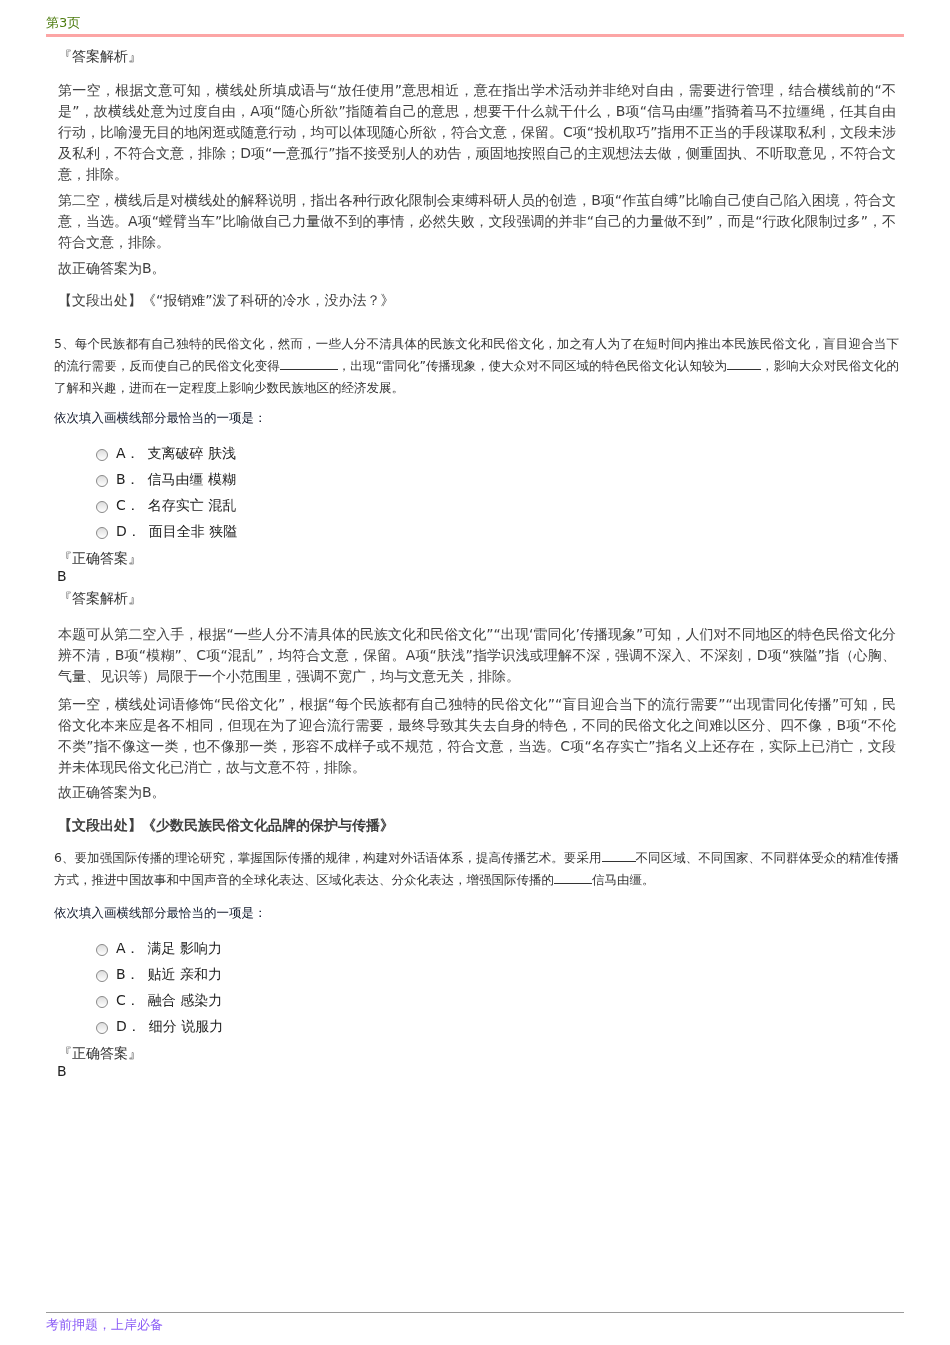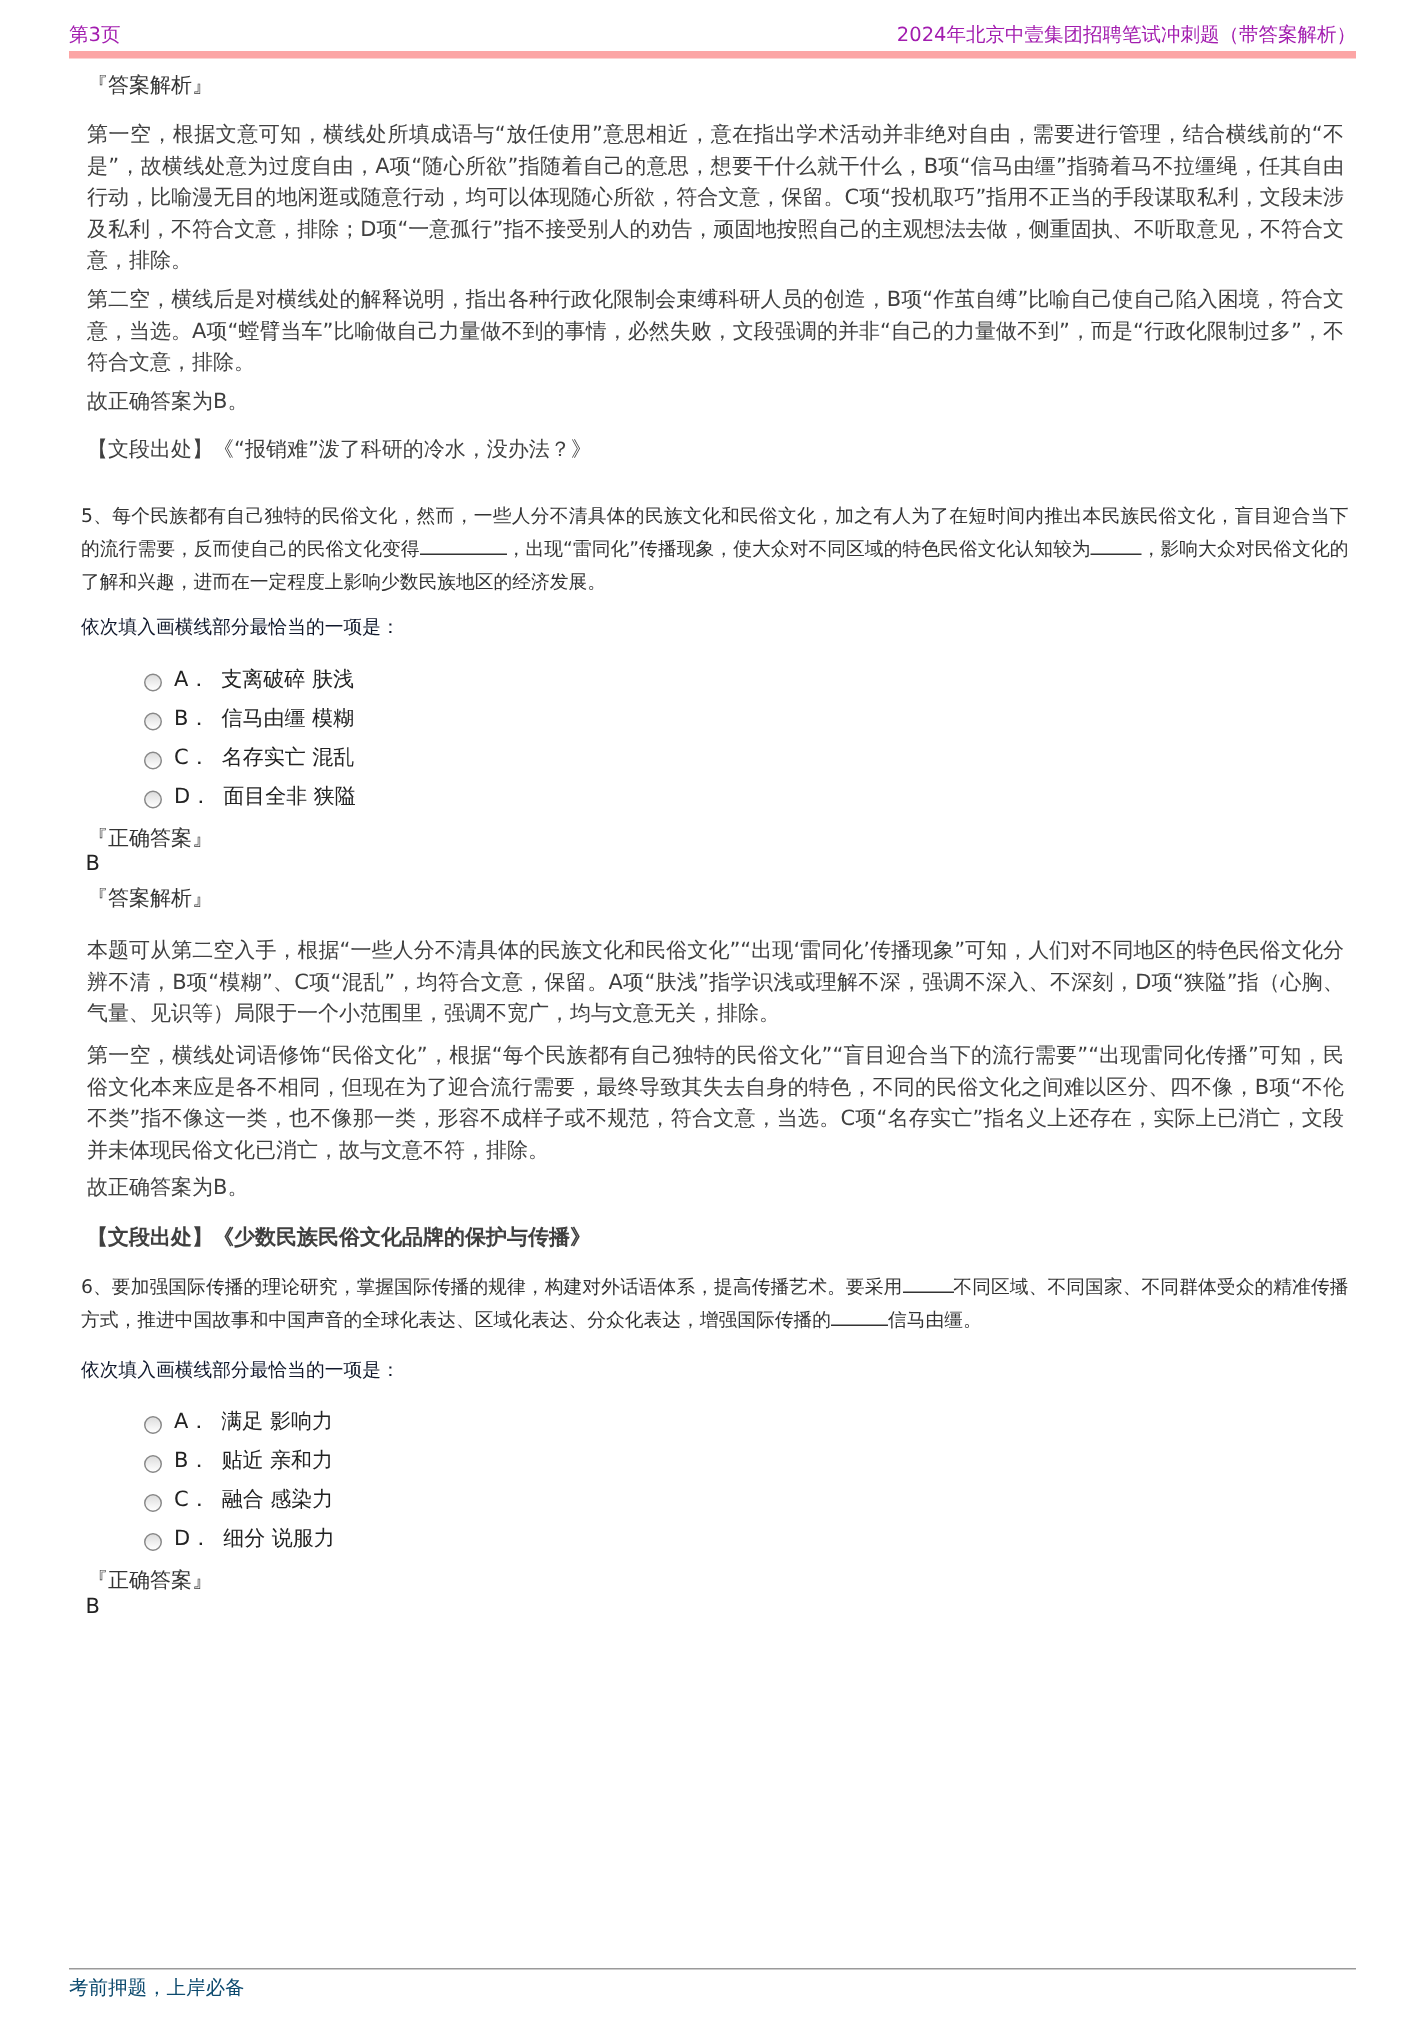--- a/index.html
+++ b/index.html
@@ -1,43 +1,42 @@
 <!DOCTYPE html>
 <html><head>
 <meta charset="utf-8">
 <style>
   html, body { margin: 0; padding: 0; background: #ffffff; }
   body { width: 950px; height: 1345px; position: relative; overflow: hidden;
          font-family: "DejaVu Sans", "Liberation Sans", sans-serif; color: #222; }
   .header { position: absolute; left: 46px; right: 46px; top: 14px; height: 20px;
-            border-bottom: 5px solid #fca5a5; font-size: 13px; color: #a21caf; }
+            border-bottom: 3px solid #fca5a5; font-size: 13px; color: #4d7c0f; }
   .header .left { position: absolute; left: 0; top: 0; }
   .header .right { position: absolute; right: 0; top: 0; }
   .footer { position: absolute; left: 46px; right: 46px; top: 1312px; height: 22px;
-            border-top: 1px solid #9a9a9a; font-size: 13px; color: #0c4a6e; }
+            border-top: 1px solid #9a9a9a; font-size: 13px; color: #8b5cf6; }
   .footer .left { position: absolute; left: 0; top: 3px; }
   .footer .right { position: absolute; right: 0; top: 3px; }
   .abs { position: absolute; }
   .bracket { font-size: 14px; color: #333; }
   .para { font-size: 14px; line-height: 21px; color: #404040; left: 58px; width: 838px; text-align: justify; }
   .q { font-size: 12.5px; line-height: 22px; color: #333; left: 54px; width: 845px; text-align: justify; }
   .q .blank { display: inline-block; border-bottom: 1px solid #333; height: 14px; vertical-align: baseline; }
   .prompt { font-size: 12.5px; color: #0f172a; left: 54px; }
   .opt { left: 96px; font-size: 14px; height: 22px; line-height: 22px; color: #222; display: flex; align-items: center; }
   .radio { width: 10px; height: 10px; border: 1px solid #888; border-radius: 50%;
            margin-right: 8px; margin-top: 4px; background: linear-gradient(#ddd, #fff); }
   .opt .letter { margin-right: 8px; }
   .answer { font-size: 14px; left: 57px; }
 </style>
 </head>
 <body>
 
 <div class="header">
   <span class="left">第3页</span>
-  <span class="right">2024年北京中壹集团招聘笔试冲刺题（带答案解析）</span>
 </div>
 
 <div class="abs bracket" style="left:58px;top:48px;">『答案解析』</div>
 <div class="abs para" style="top:80px;">第一空，根据文意可知，横线处所填成语与“放任使用”意思相近，意在指出学术活动并非绝对自由，需要进行管理，结合横线前的“不是”，故横线处意为过度自由，A项“随心所欲”指随着自己的意思，想要干什么就干什么，B项“信马由缰”指骑着马不拉缰绳，任其自由行动，比喻漫无目的地闲逛或随意行动，均可以体现随心所欲，符合文意，保留。C项“投机取巧”指用不正当的手段谋取私利，文段未涉及私利，不符合文意，排除；D项“一意孤行”指不接受别人的劝告，顽固地按照自己的主观想法去做，侧重固执、不听取意见，不符合文意，排除。</div>
 <div class="abs para" style="top:190px;">第二空，横线后是对横线处的解释说明，指出各种行政化限制会束缚科研人员的创造，B项“作茧自缚”比喻自己使自己陷入困境，符合文意，当选。A项“螳臂当车”比喻做自己力量做不到的事情，必然失败，文段强调的并非“自己的力量做不到”，而是“行政化限制过多”，不符合文意，排除。</div>
 <div class="abs para" style="top:258px;">故正确答案为B。</div>
 <div class="abs para" style="top:290px;">【文段出处】《“报销难”泼了科研的冷水，没办法？》</div>
 
 <div class="abs q" style="top:333px;">
   <span>5、每个民族都有自己独特的民俗文化，然而，一些人分不清具体的民族文化和民俗文化，加之有人为了在短时间内推出本民族民俗文化，盲目迎合当下的流行需要，反而使自己的民俗文化变得</span><span class="blank" style="width:58px"></span><span>，出现“雷同化”传播现象，使大众对不同区域的特色民俗文化认知较为</span><span class="blank" style="width:34px"></span><span>，影响大众对民俗文化的了解和兴趣，进而在一定程度上影响少数民族地区的经济发展。</span>

